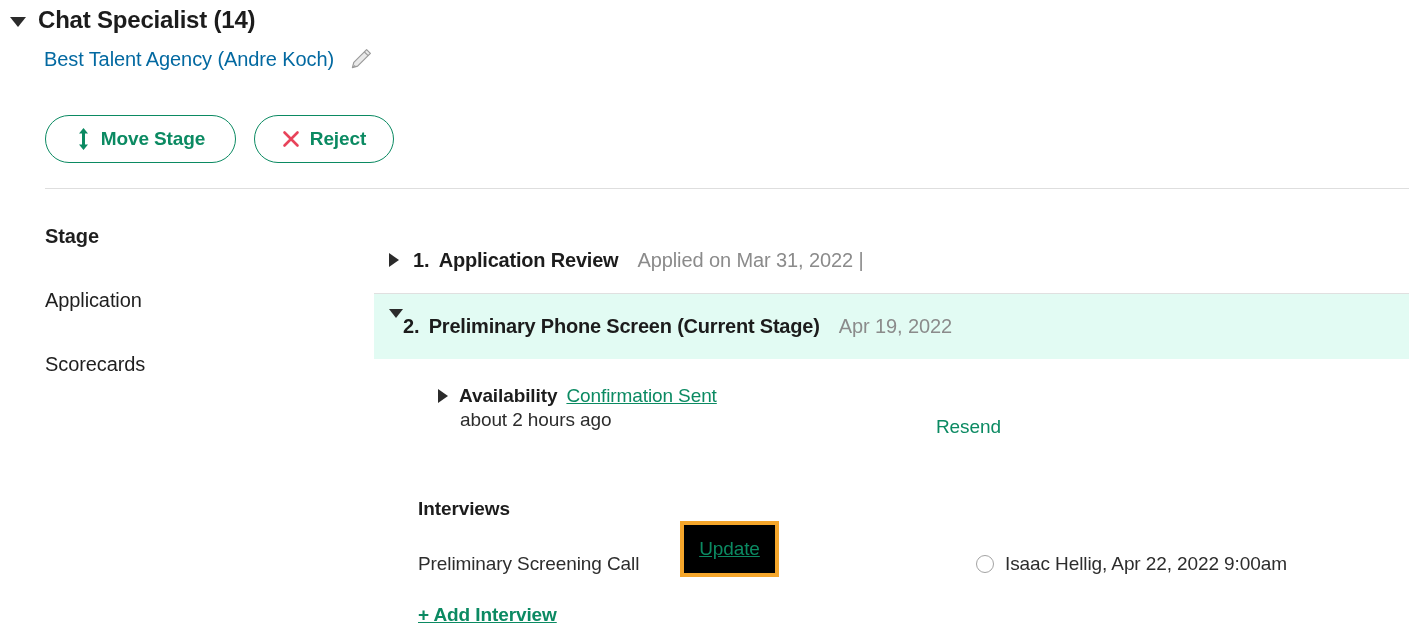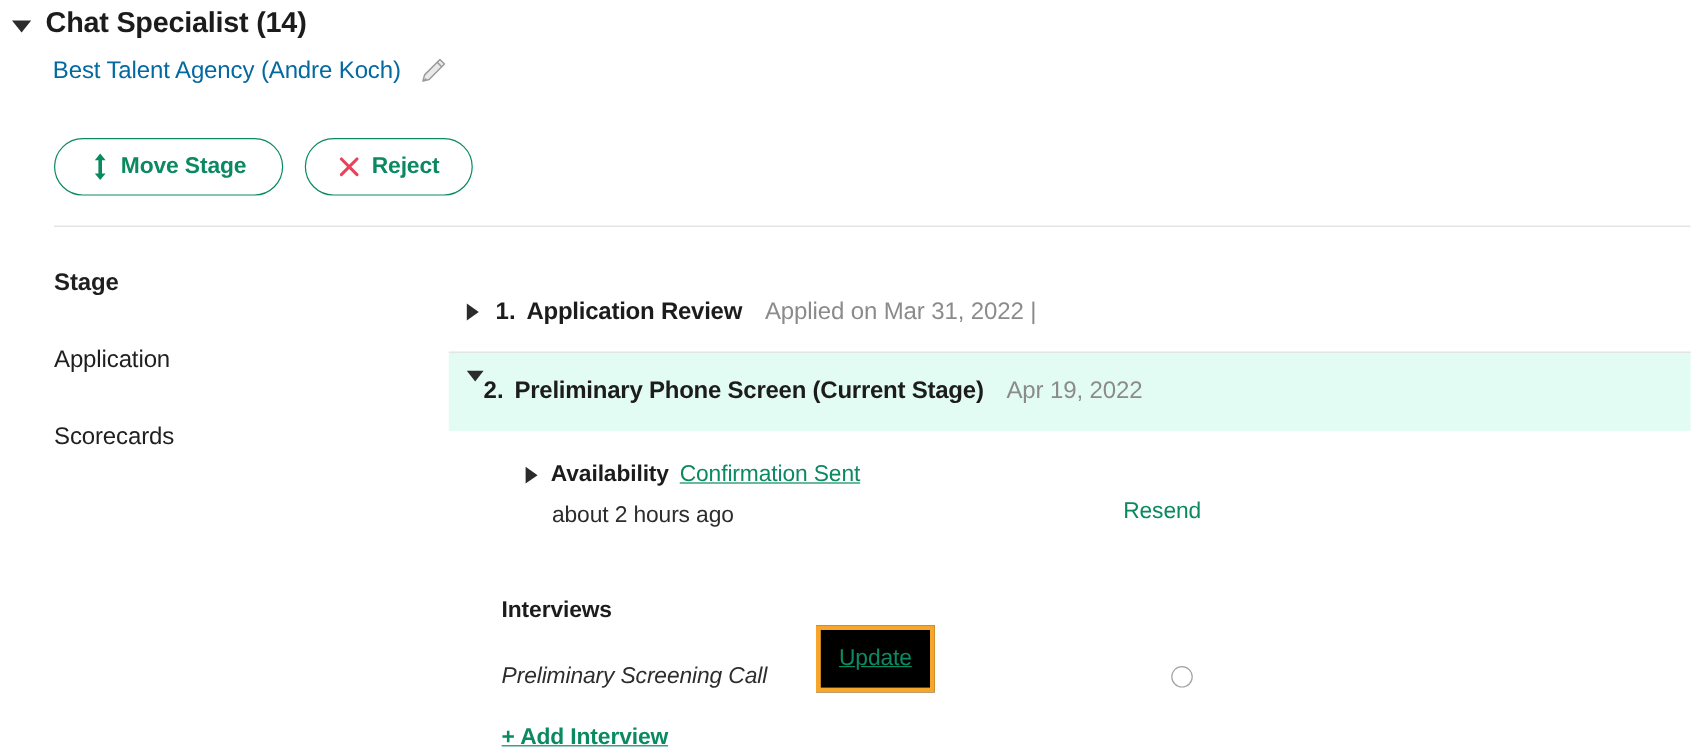--- a/index.html
+++ b/index.html
@@ -209,21 +209,21 @@
     font-size: 19px;
     color: #0b8a62;
     text-decoration: underline;
     margin-left: 9px;
     cursor: pointer;
     letter-spacing: -0.1px;
   }
   .avail-line2 {
     display: flex;
     align-items: center;
-    margin-top: 11px;
+    margin-top: 1px;
     padding-left: 22px;
   }
   .avail-ago {
     font-size: 19px;
     color: #2d2d2d;
     letter-spacing: -0.1px;
   }
   .resend {
     position: absolute;
     left: 498px;
@@ -252,21 +252,20 @@
     position: relative;
     margin-top: 26px;
     height: 36px;
     display: flex;
     align-items: center;
   }
   .interview-name {
     font-size: 19px;
     color: #2d2d2d;
     letter-spacing: -0.1px;
-    font-style: italic;
   }
   .update-wrap {
     position: absolute;
     left: 262px;
     top: -25px;
     width: 99px;
     height: 56px;
     border: 4px solid #f5a62b;
     background: #000000;
     box-sizing: border-box;
@@ -414,18 +413,19 @@
 
   <div class="interview-row">
     <span class="interview-name">Preliminary Screening Call</span>
 
     <div class="update-wrap">
       <span class="update-link">Update</span>
     </div>
 
     <div class="interviewer">
       <span class="radio-circle"></span>
+      <span class="interviewer-text">Isaac Hellig, Apr 22, 2022 9:00am</span>
     </div>
   </div>
 
   <div class="add-interview">+ Add Interview</div>
 
 </div>
 
 </body></html>

